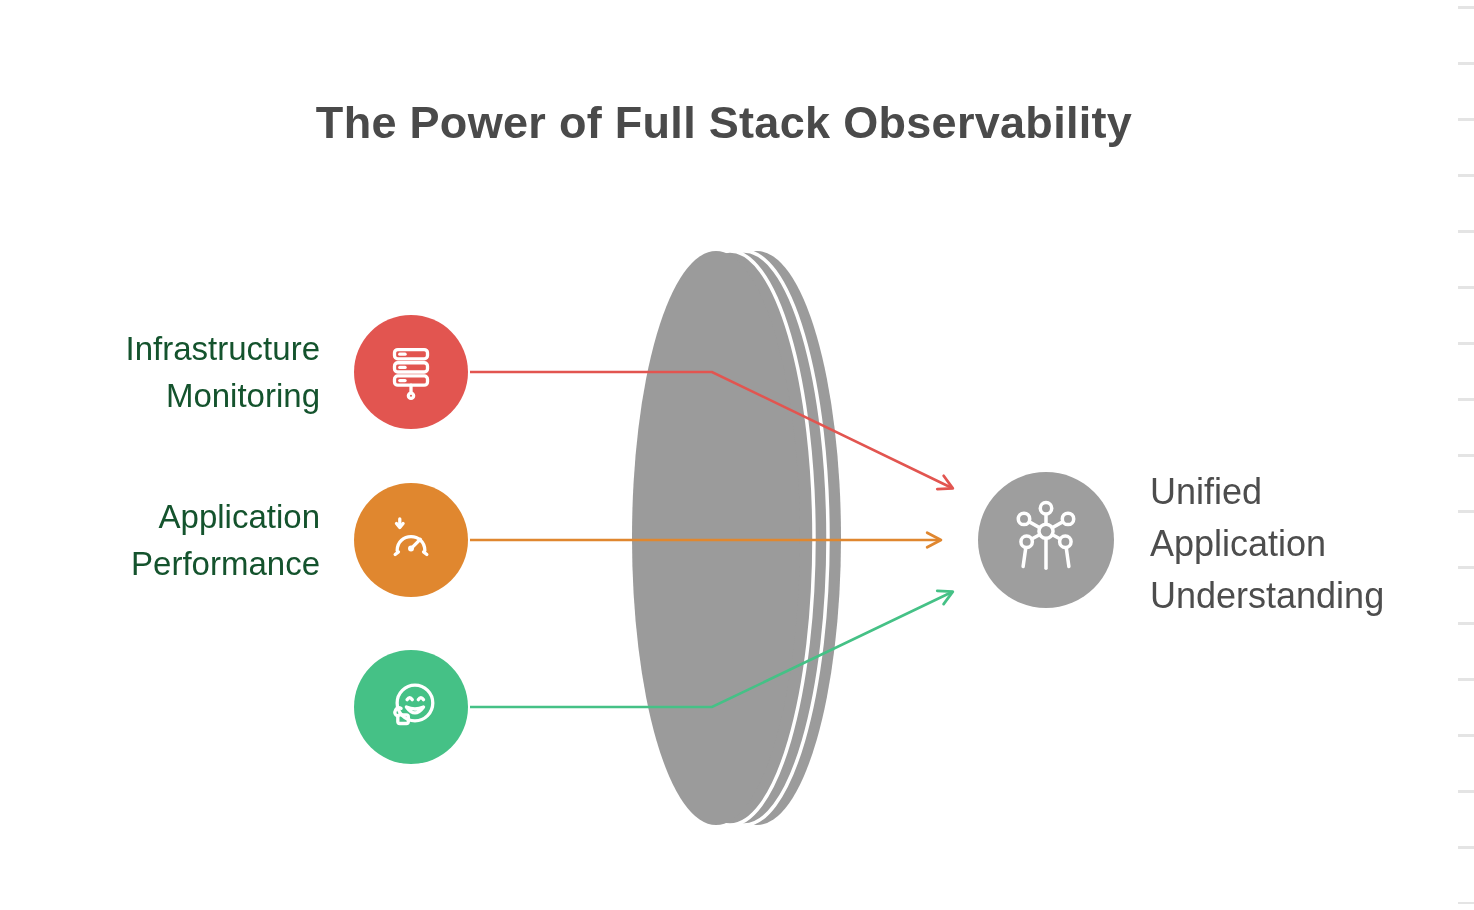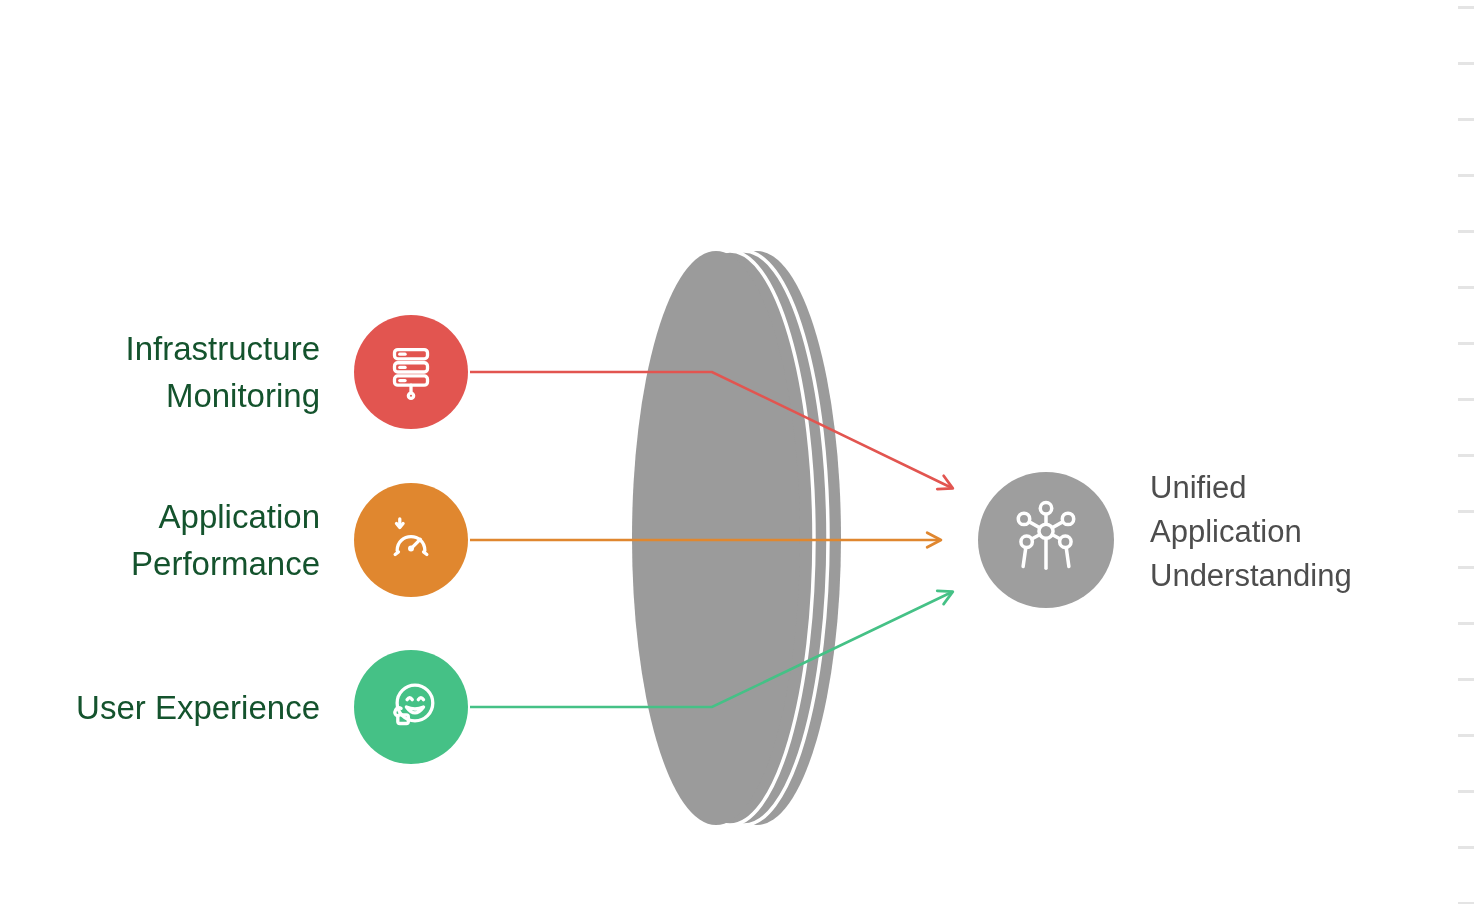--- a/index.html
+++ b/index.html
@@ -43,42 +43,43 @@
   .output-circle{
     position:absolute;
     left:978px;top:472px;
     width:136px;height:136px;
     border-radius:50%;
     display:flex;align-items:center;justify-content:center;
   }
   .output-label{
     position:absolute;
     left:1150px;top:466px;
-    font-size:31px;
-    line-height:44px;
+    font-size:36px;
+    line-height:52px;
     color:#4D4D4D;
     white-space:pre-line;
   }
   svg.overlay{
     position:absolute;
     left:0;top:0;
     pointer-events:none;
   }
   .ticks{
     position:absolute;
     right:0;top:6px;
     width:16px;height:898px;
     background:repeating-linear-gradient(to bottom,#E4E4E4 0 3px,transparent 3px 56px);
   }
 </style>
 </head>
 <body>
 
 <div class="canvas">
 
+  <div class="title">The Power of Full Stack Observability</div>
 
   <svg class="overlay" width="1474" height="910" viewBox="0 0 1474 910">
     <defs>
       <marker id="ah-red" viewBox="0 0 12 12" refX="9.5" refY="6" markerWidth="22" markerHeight="22" markerUnits="userSpaceOnUse" orient="auto">
         <path d="M2.5 2 L10 6 L2.5 10" fill="none" stroke-width="1.5" stroke-linecap="round" stroke-linejoin="round" style="stroke: rgb(226, 85, 80);"></path>
       </marker>
       <marker id="ah-orange" viewBox="0 0 12 12" refX="9.5" refY="6" markerWidth="22" markerHeight="22" markerUnits="userSpaceOnUse" orient="auto">
         <path d="M2.5 2 L10 6 L2.5 10" fill="none" stroke-width="1.5" stroke-linecap="round" stroke-linejoin="round" style="stroke: rgb(224, 135, 47);"></path>
       </marker>
       <marker id="ah-green" viewBox="0 0 12 12" refX="9.5" refY="6" markerWidth="22" markerHeight="22" markerUnits="userSpaceOnUse" orient="auto">
@@ -124,21 +125,20 @@
         <line x1="26" y1="72" x2="31" y2="68"></line>
         <line x1="74" y1="72" x2="69" y2="68"></line>
         <line x1="50" y1="63" x2="64" y2="49"></line>
         <circle cx="50" cy="63" r="4.5" fill="#FFFFFF" stroke="none"></circle>
         <line x1="33" y1="18" x2="33" y2="30"></line>
         <path d="M28 25 L33 31 L38 25"></path>
       </g>
     </svg>
   </div>
 
-  <div class="input-label" id="label-3">User Experience</div>
   <div class="icon-circle" id="icon-3" style="background: rgb(69, 193, 134);">
     <svg width="66" height="66" viewBox="0 0 100 100">
       <g stroke="#FFFFFF" stroke-width="5" fill="none" stroke-linecap="round" stroke-linejoin="round">
         <circle cx="56" cy="44" r="27"></circle>
         <path d="M44 39 Q48 33 52 39"></path>
         <path d="M61 39 Q65 33 69 39"></path>
         <path d="M43 50 Q56 68 69 50 Q56 56 43 50 Z"></path>
         <rect x="30" y="62" width="16" height="13" rx="3"></rect>
         <path d="M30 64 Q23 61 27 54 Q30 49 35 52"></path>
       </g>

